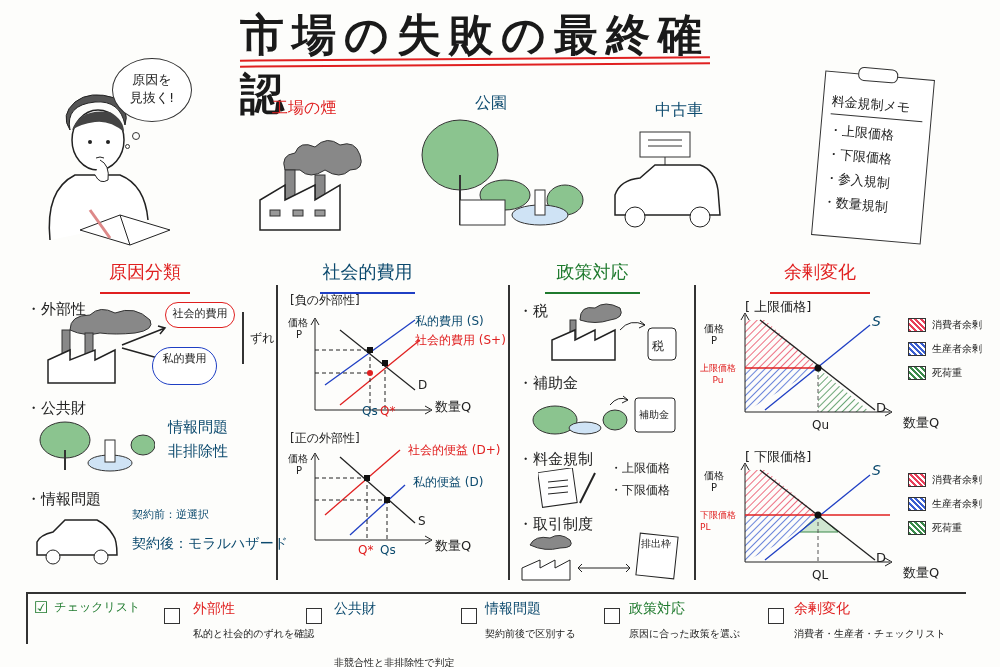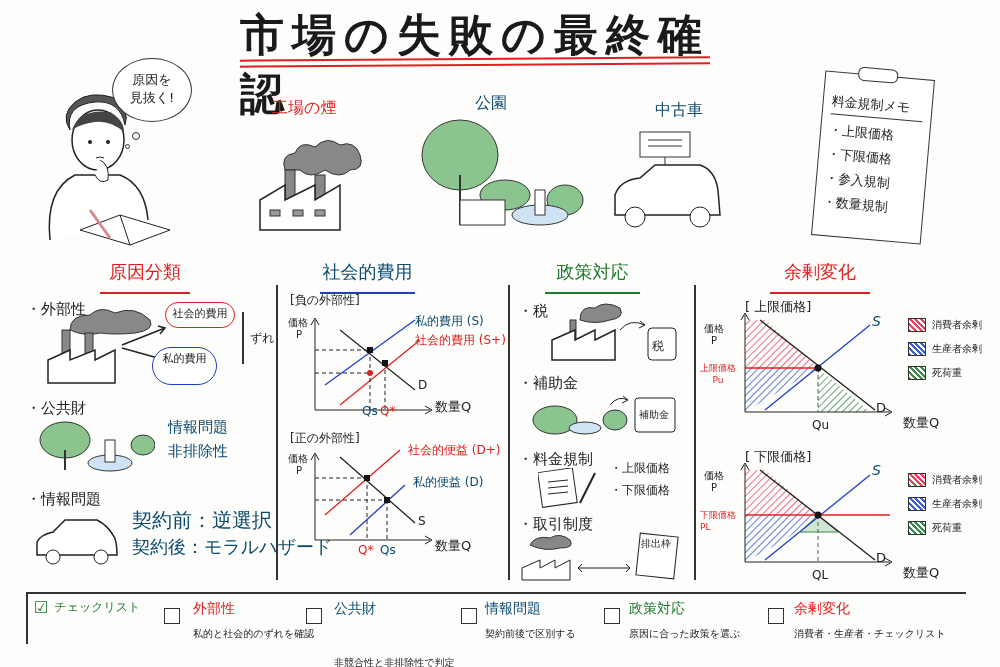--- a/index.html
+++ b/index.html
@@ -131,22 +131,22 @@
 </svg>
 <div class="abs bullet blue" style="left:168px;top:418px">情報問題</div>
 <div class="abs bullet blue" style="left:168px;top:442px">非排除性</div>
 
 <div class="abs bullet" style="left:26px;top:490px">・情報問題</div>
 <svg class="abs" style="left:35px;top:510px" width="85" height="55">
   <path d="M2 45 L2 32 Q5 25 18 22 L30 10 L62 10 Q72 15 78 25 Q82 30 82 45Z" fill="#fff" stroke="#222" stroke-width="1.5"></path>
   <circle cx="18" cy="47" r="7" fill="#fff" stroke="#222"></circle>
     <circle cx="66" cy="47" r="7" fill="#fff" stroke="#222"></circle>
 </svg>
-<div class="abs blue" style="left:132px;top:507px;font-size:20px">契約前：逆選択</div>
-<div class="abs blue" style="left:132px;top:535px;font-size:18px">契約後：モラルハザード</div>
+<div class="abs blue" style="left:132px;top:507px;font-size:11px">契約前：逆選択</div>
+<div class="abs blue" style="left:132px;top:535px;font-size:14px">契約後：モラルハザード</div>
 
 <div class="abs small" style="left:290px;top:292px">[負の外部性]</div>
 <svg class="abs" style="left:285px;top:305px" width="215" height="120">
   <line x1="30" y1="105" x2="145" y2="105" stroke="#222"></line>
     <path d="M140 101 L147 105 L140 109" stroke="#222" fill="none"></path>
   <line x1="30" y1="105" x2="30" y2="15" stroke="#222"></line>
     <path d="M26 20 L30 13 L34 20" stroke="#222" fill="none"></path>
   <line x1="40" y1="80" x2="130" y2="15" stroke="#1f3fc4" stroke-width="1.3"></line>
   <line x1="55" y1="100" x2="135" y2="35" stroke="#e02020" stroke-width="1.3"></line>
   <line x1="55" y1="25" x2="130" y2="85" stroke="#222" stroke-width="1.3"></line>

